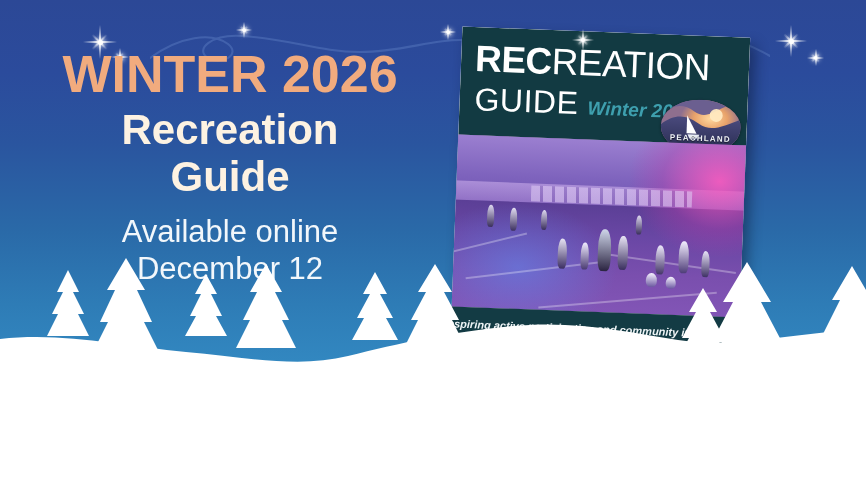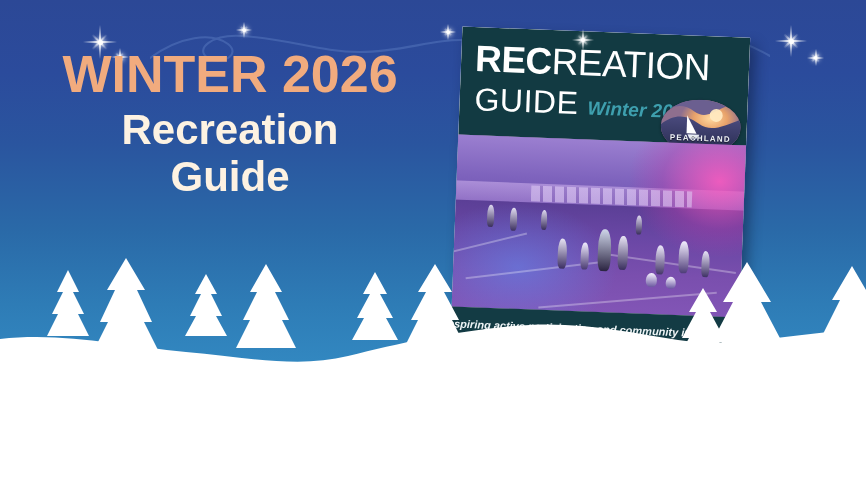--- a/index.html
+++ b/index.html
@@ -401,20 +401,22 @@
       <i class="beam h"></i>
       <i class="beam d1"></i>
       <i class="beam d2"></i>
       <i class="core" style="width:3px;height:3px;margin:-1.5px 0 0 -1.5px;"></i>
   </div>
 
   <div class="headline-block nosel">
     <div class="title-winter">WINTER 2026</div>
     <div class="title-recreation">Recreation</div>
     <div class="title-guide">Guide</div>
+    <div class="subline">Available online</div>
+    <div class="subline" style="margin-top:0;">December 12</div>
   </div>
 
   <div class="magazine">
 
     <div class="mag-header">
       <div class="mag-title-line1 nosel">
         <span class="rec">REC</span><span class="reation">REATION</span>
       </div>
       <div class="mag-title-line2 nosel">GUIDE</div>
       <div class="mag-season nosel">Winter 2026</div>

